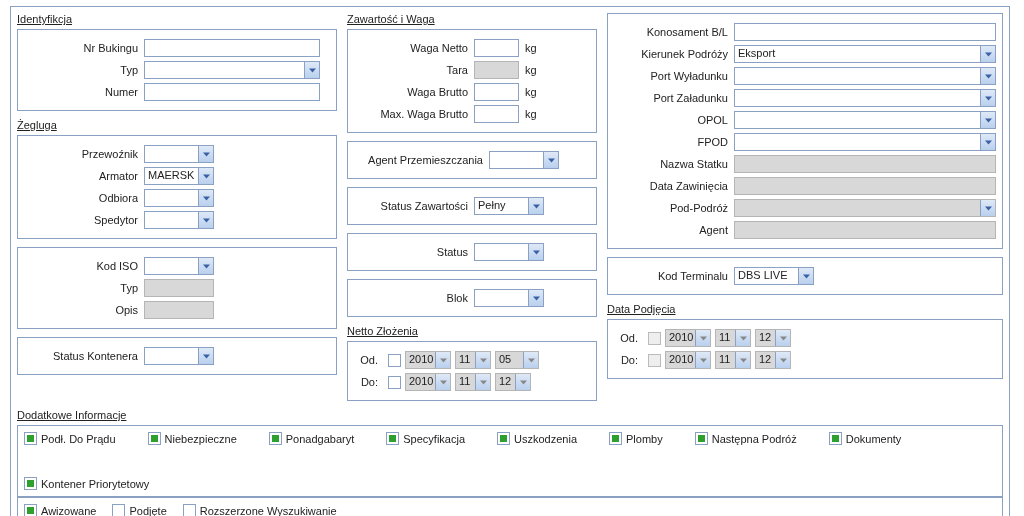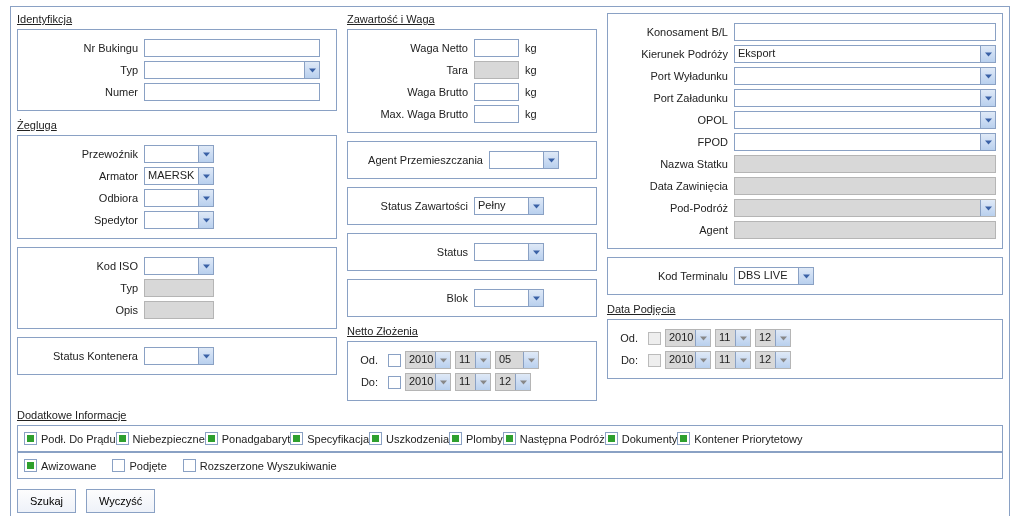--- a/index.html
+++ b/index.html
@@ -117,21 +117,21 @@
     background:linear-gradient(#fdfdfd,#eef2f9);
     padding:5px 12px;
     font:inherit;
     cursor:pointer;
   }
   .btns { display:flex; gap:10px; margin-top:10px; }
   .full-row-box { margin-top:8px; }
   .flags {
     display:flex;
     flex-wrap:wrap;
-    gap:0;
+    gap:32px;
   }
   .flags2 {
     display:flex;
     gap:16px;
     padding:6px;
   }
 </style>
 </head>
 <body>
 

